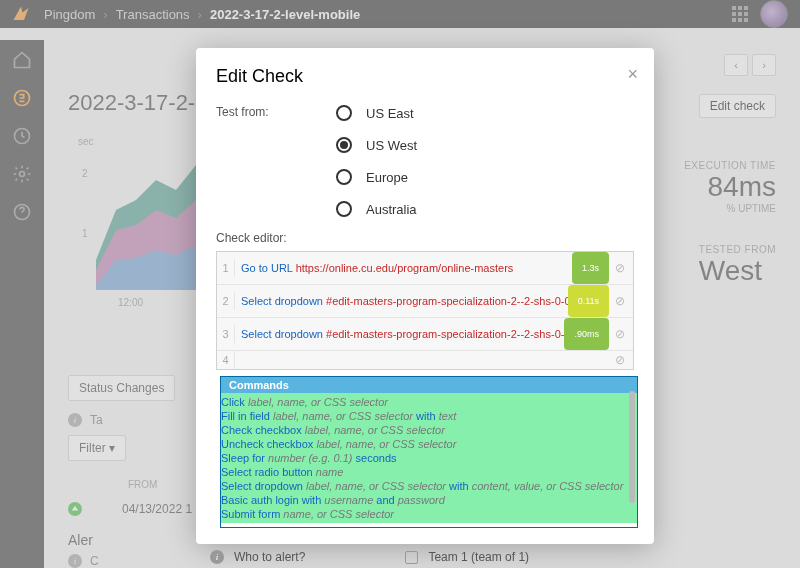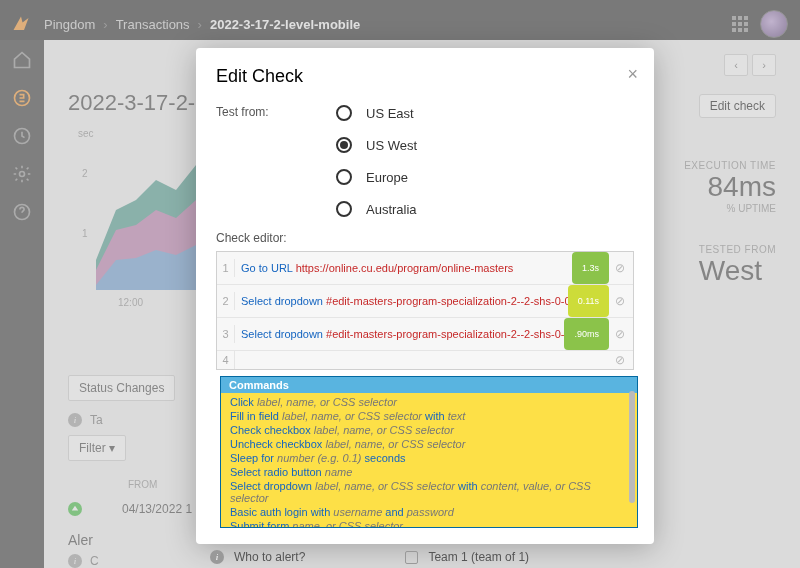--- a/index.html
+++ b/index.html
@@ -1,17 +1,17 @@
 <!DOCTYPE html>
 <html><head>
   <meta charset="utf-8">
   <style>
     * { margin: 0; padding: 0; box-sizing: border-box; font-family: -apple-system, BlinkMacSystemFont, "Segoe UI", Arial, sans-serif; }
     html, body { width: 800px; height: 568px; overflow: hidden; background: #f2f2f2; }
-    .topbar { height: 48px; background: #1a1a1a; display: flex; align-items: center; padding: 0 12px; color: #ccc; font-size: 13px; }
+    .topbar { height: 28px; background: #1a1a1a; display: flex; align-items: center; padding: 0 12px; color: #ccc; font-size: 13px; }
     .topbar .logo { width: 18px; height: 18px; margin-right: 14px; }
     .breadcrumb { flex: 1; display: flex; align-items: center; gap: 8px; }
     .breadcrumb a { color: #ccc; text-decoration: none; }
     .breadcrumb .current { color: #fff; font-weight: 600; }
     .breadcrumb .sep { color: #666; }
     .topbar-right { display: flex; align-items: center; gap: 12px; }
     .apps-grid { width: 16px; height: 16px; display: grid; grid-template-columns: repeat(3, 4px); grid-template-rows: repeat(3, 4px); gap: 2px; }
     .apps-grid span { background: #888; }
     .avatar { width: 28px; height: 28px; border-radius: 50%; background: radial-gradient(circle at 40% 40%, #b899d4, #4a2c6b); border: 1px solid #555; }
     .sidebar { position: absolute; top: 40px; left: 0; width: 44px; bottom: 0; background: #262626; display: flex; flex-direction: column; align-items: center; padding-top: 10px; gap: 18px; }
@@ -19,21 +19,21 @@
     .side-icon.active { color: #f88f1e; }
     .side-icon svg { width: 20px; height: 20px; }
     .main { position: absolute; top: 40px; left: 44px; right: 0; bottom: 0; background: #f2f2f2; padding: 14px 24px; color: #333; }
     .main-row { display: flex; align-items: center; gap: 12px; margin-bottom: 8px; }
     .dropdown { border: 1px solid #ccc; background: #fff; padding: 4px 10px; font-size: 12px; border-radius: 3px; display: flex; align-items: center; gap: 6px; }
     .pager { display: flex; gap: 4px; }
     .pager button { width: 24px; height: 22px; border: 1px solid #ccc; background: #fff; border-radius: 2px; font-size: 11px; color: #666; }
     .page-title { font-size: 22px; font-weight: 400; margin: 6px 0 12px; }
     .edit-check-btn { border: 1px solid #ccc; background: #fff; padding: 4px 10px; font-size: 12px; border-radius: 3px; }
     .chart-area { width: 240px; height: 180px; position: relative; }
-    .chart-ylabel { position: absolute; left: 10px; top: 0; font-size: 10px; color: #888; }
+    .chart-ylabel { position: absolute; left: 10px; top: 8px; font-size: 10px; color: #888; }
     .chart-tick { position: absolute; left: 14px; font-size: 10px; color: #888; }
     .chart-svg { position: absolute; left: 28px; top: 12px; }
     .chart-xlabel { position: absolute; bottom: 0; left: 50px; font-size: 10px; color: #888; }
     .right-cards { position: absolute; right: 24px; top: 120px; display: flex; flex-direction: column; gap: 30px; align-items: flex-end; color: #333; }
     .card-label { font-size: 10px; color: #888; letter-spacing: 0.5px; }
     .card-value { font-size: 28px; font-weight: 300; }
     .card-sub { font-size: 10px; color: #888; }
     .lower { position: absolute; bottom: 0; left: 24px; right: 24px; }
     .lower .btns { display: flex; gap: 8px; margin-bottom: 12px; }
     .lower .btn { border: 1px solid #ccc; background: #fff; padding: 5px 10px; font-size: 12px; border-radius: 2px; }
@@ -58,21 +58,21 @@
     .line-num { width: 18px; text-align: center; color: #aaa; padding: 3px 0; border-right: 1px solid #e5e5e5; }
     .line-code { flex: 1; padding: 3px 6px; white-space: nowrap; overflow: hidden; }
     .kw { color: #1565c0; }
     .url { color: #c62828; }
     .sel { color: #c62828; }
     .line-badge { background: #8bc34a; color: #fff; font-size: 9px; padding: 11px 10px; border-radius: 4px; margin-right: 4px; }
     .line-badge.yellow { background: #cddc39; }
     .line-del { width: 14px; height: 14px; color: #bbb; margin-right: 6px; display: flex; align-items: center; justify-content: center; font-size: 12px; }
     .hints { position: absolute; left: 24px; right: 16px; top: 328px; bottom: 16px; border: 1px solid #0369a1; font-family: "Courier New", monospace; font-size: 11px; overflow: hidden; }
     .hints-header { background: #59b4e0; color: #fff; padding: 2px 8px; font-weight: bold; font-size: 11px; }
-    .hints-body { background: #fde047; padding: 2px 9px; }
+    .hints-body { background: #86efac; padding: 2px 0; }
     .hints-body div { padding: 1px 0; }
     .hints .cmd { color: #1565c0; }
     .hints .ph { color: #777; font-style: italic; }
     .hints .kw2 { color: #1565c0; }
     .scrollbar { position: absolute; right: 2px; top: 14px; bottom: 24px; width: 6px; background: #bbb; border-radius: 3px; }
     .below-hidden { font-size: 12px; color: #666; display: flex; align-items: center; gap: 8px; margin-top: 8px; }
     .info-icon { width: 14px; height: 14px; border-radius: 50%; background: #999; color: #fff; font-size: 9px; display: inline-flex; align-items: center; justify-content: center; font-style: italic; font-family: serif;}
     .who-row { display: flex; align-items: center; gap: 10px; font-size: 12px; color: #555; }
     .checkbox { width: 13px; height: 13px; border: 1px solid #999; border-radius: 2px; }
   </style>

